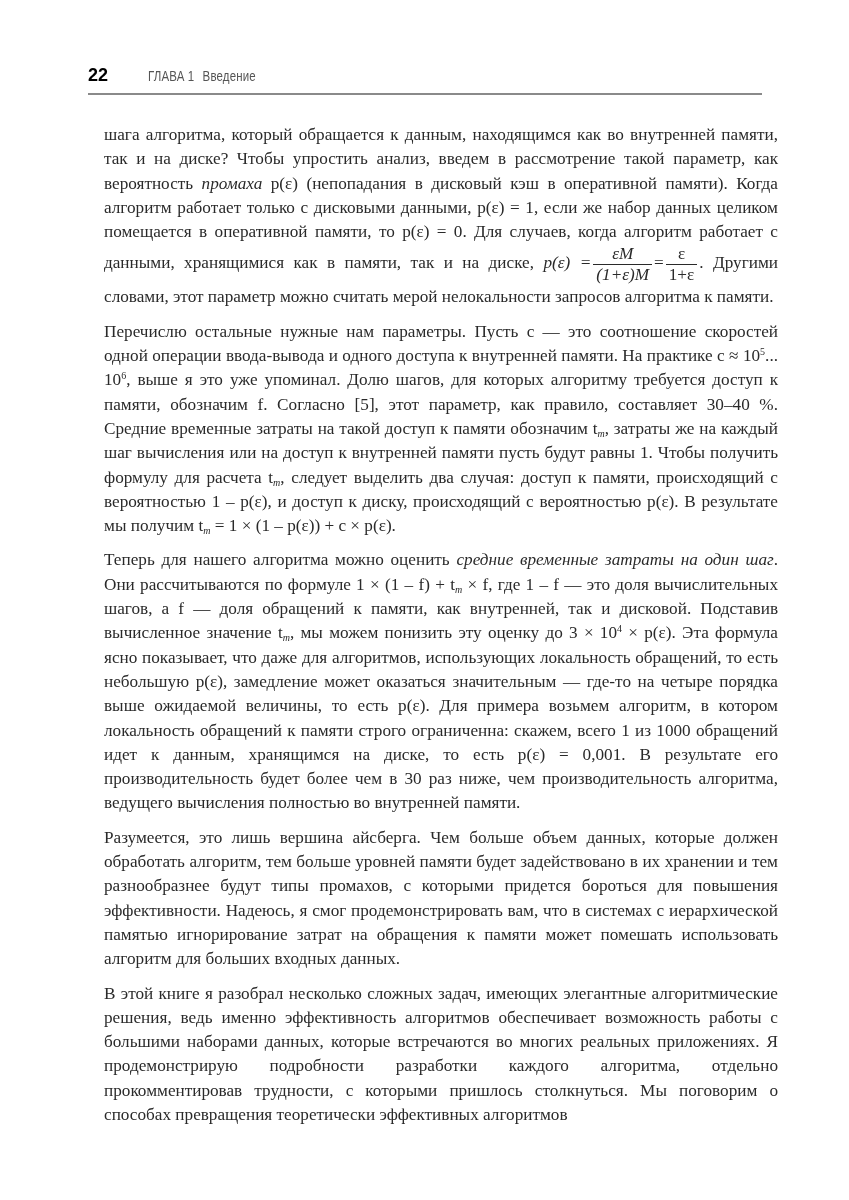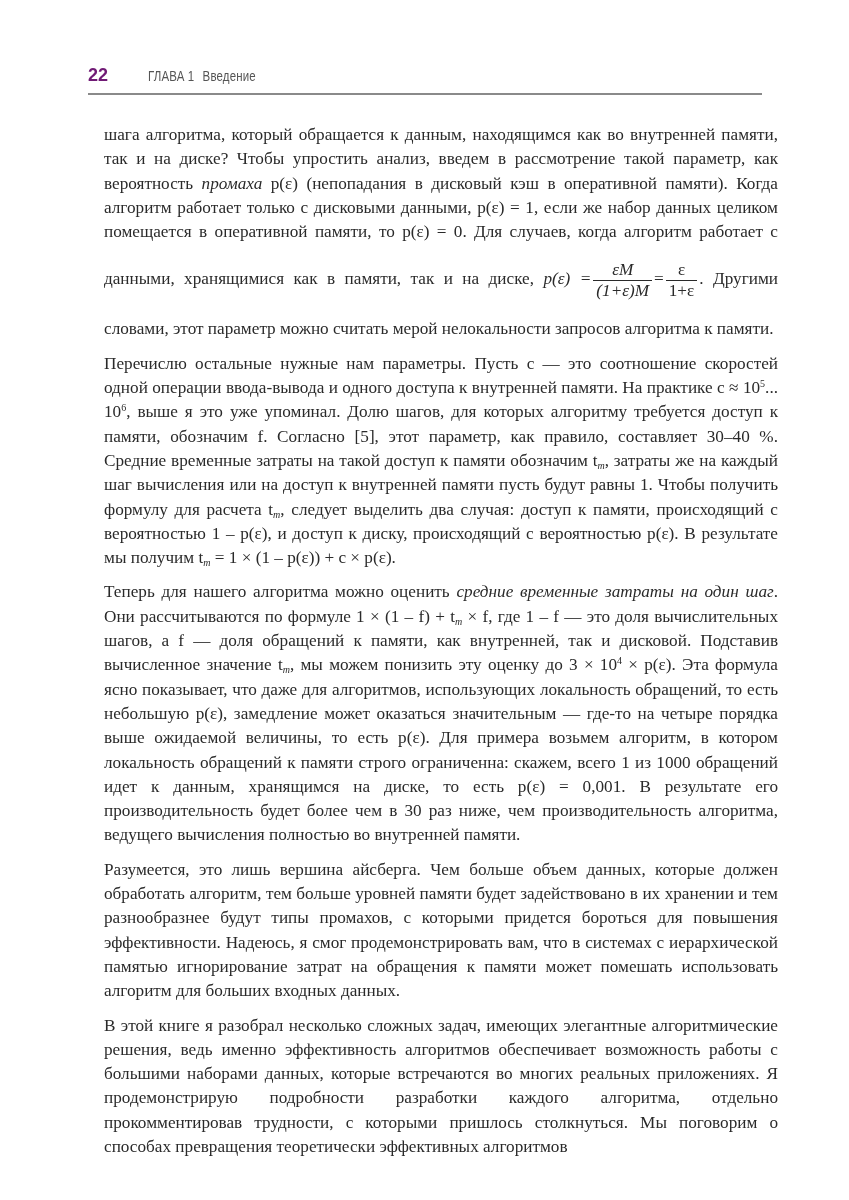--- a/index.html
+++ b/index.html
@@ -1,28 +1,28 @@
 <!DOCTYPE html>
 <html><head>
   <meta charset="utf-8">
   <style>
     html, body { margin: 0; padding: 0; background: #ffffff; }
     body { width: 849px; height: 1200px; position: relative; overflow: hidden; }
     .page { position: absolute; left: 88px; top: 0; width: 674px; color: #2a2a2a; }
     .header { position: absolute; top: 63px; left: 0; width: 674px; height: 30px; }
-    .pnum { position: absolute; left: 0; top: 2px; font-family: "Liberation Sans", sans-serif; font-weight: bold; font-size: 18px; color: #701a75; }
+    .pnum { position: absolute; left: 0; top: 2px; font-family: "Liberation Sans", sans-serif; font-weight: bold; font-size: 18px; color: #000000; }
     .chap { position: absolute; left: 60px; top: 5px; font-family: "Liberation Sans", sans-serif; font-size: 14px; color: #555; transform: scaleX(0.82); transform-origin: left; letter-spacing: 0.2px; }
     .chap .t { margin-left: 10px; }
     .rule { position: absolute; left: 0; top: 93px; width: 674px; height: 2px; background: #8a8a8a; }
     .body { position: absolute; top: 123px; left: 16px; width: 674px; font-family: "Liberation Serif", serif; font-size: 17.2px; line-height: 24.3px; text-align: justify; hyphens: manual; }
     .body p { margin: 0 0 10px 0; }
     i, .it { font-style: italic; }
     sub { font-size: 10px; vertical-align: -3px; line-height: 0; font-style: italic; }
     sup { font-size: 10px; vertical-align: 6px; line-height: 0; }
-    .frac { display: inline-block; vertical-align: middle; text-align: center; margin: 16px 2px; line-height: 20px; }
+    .frac { display: inline-block; vertical-align: middle; text-align: center; margin: 0 2px; line-height: 20px; }
     .frac .num { display: block; border-bottom: 1px solid #2a2a2a; padding: 0 3px; }
     .frac .den { display: block; padding: 0 3px; }
   </style>
 </head>
 <body>
 
 <div class="page">
   <div class="header">
     <span class="pnum">22</span>
     <span class="chap">

